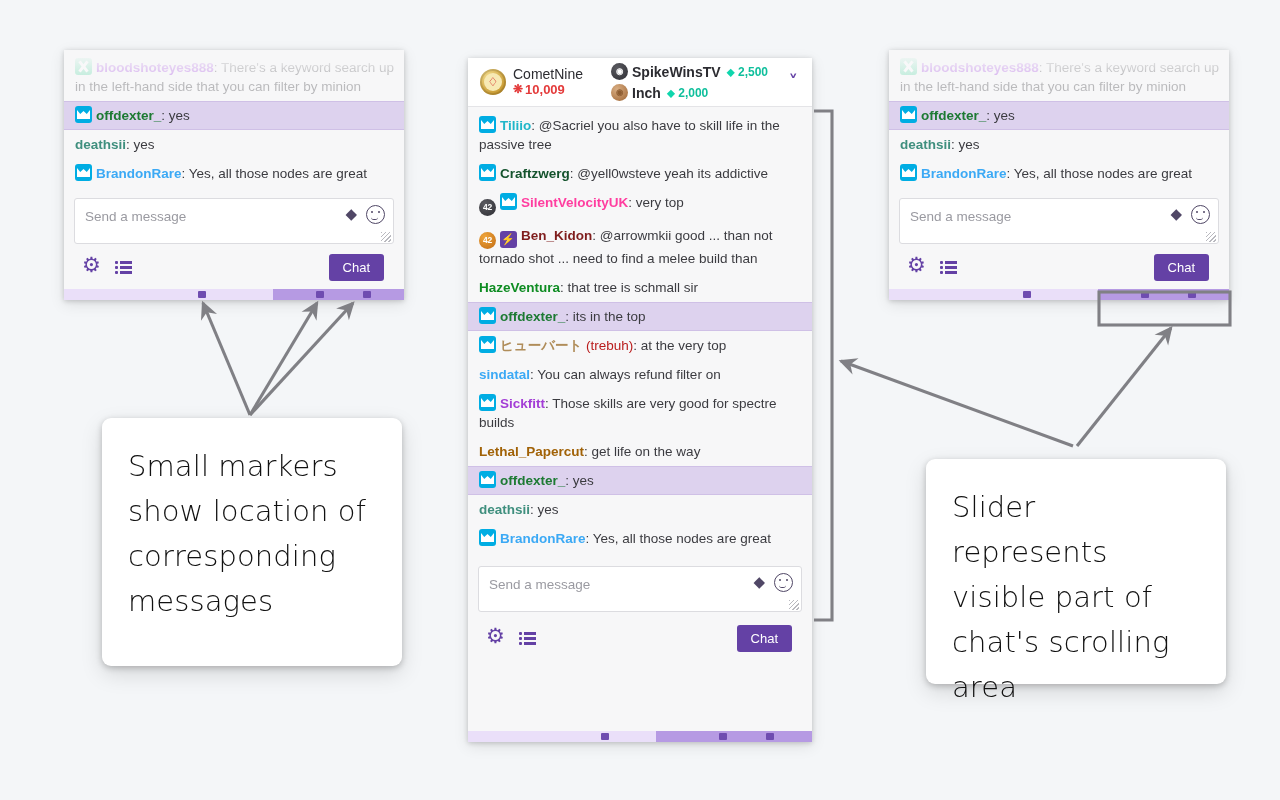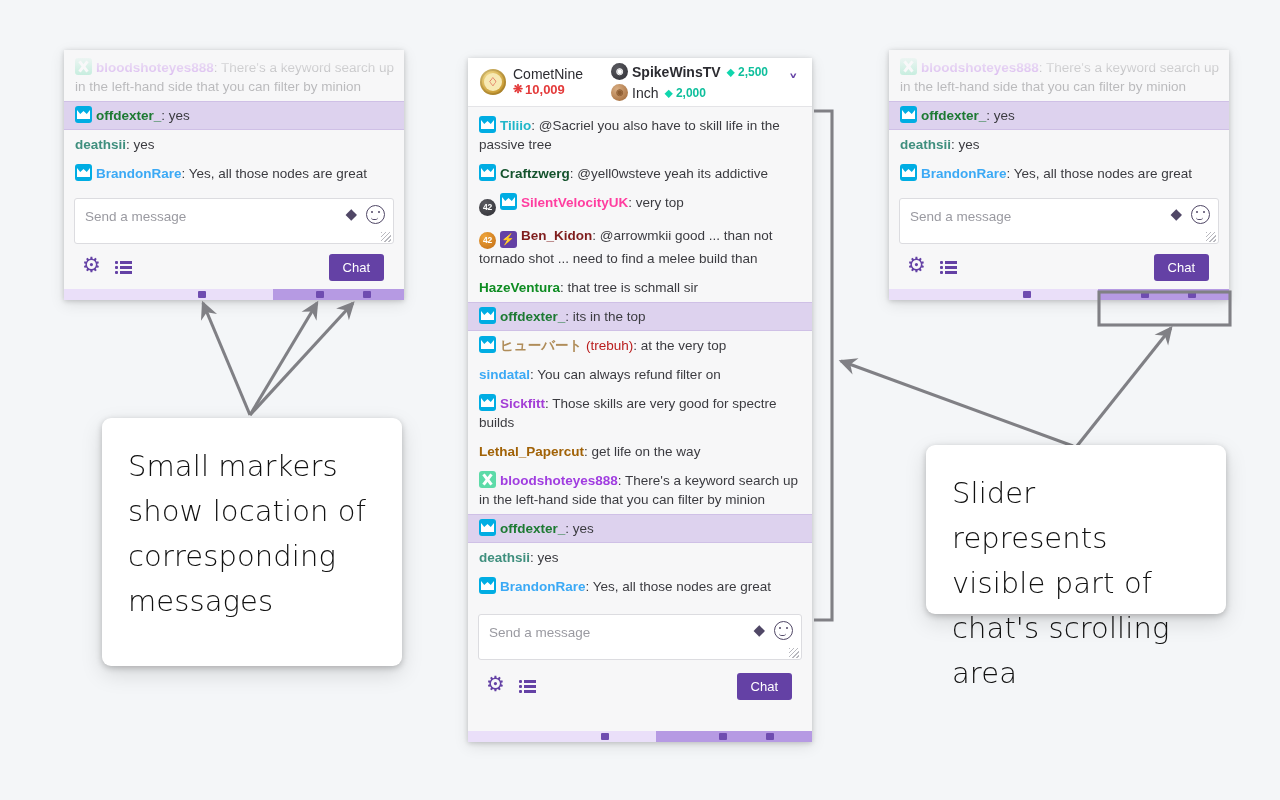--- a/index.html
+++ b/index.html
@@ -316,21 +316,21 @@
 
         <div class="hdr-col2">
           <div class="hdr-row">
             <span class="sub-badge sub-gray">◉</span>
             <span class="uname">SpikeWinsTV</span>
             <span class="gem">⬥</span>
             <span class="amount">2,500</span>
           </div>
           <div class="hdr-row">
             <span class="sub-badge sub-bronze badge-bronze" style="background:radial-gradient(circle at 35% 30%, #d8ad82, #b07b4c 70%, #8d5d32); color:#8d5d32;">◉</span>
-            <span class="uname thin" style="font-weight:400;">Inch</span>
+            <span class="uname thin" style="font-weight:700;">Inch</span>
             <span class="gem">⬥</span>
             <span class="amount">2,000</span>
           </div>
         </div>
 
         <span class="chev">˅</span>
       </div>
 
       <div class="msg-list" style="padding-top:4px;">
 
@@ -368,23 +368,20 @@
         </div>
 
         <div class="msg">
           <span class="mod-badge"></span><span class="nick" style="color:#a33dd6">Sickfitt</span><span>: </span><span>Those skills are very good for spectre builds</span>
         </div>
 
         <div class="msg">
           <span class="nick" style="color:#a16207">Lethal_Papercut</span><span>: </span><span>get life on the way</span>
         </div>
 
-        <div class="msg">
-          <span class="misc-badge"></span><span class="nick" style="color:#a03de0">bloodshoteyes888</span><span>: </span><span>There's a keyword search up in the left-hand side that you can filter by minion</span>
-        </div>
 
         <div class="msg mention">
           <span class="mod-badge"></span><span class="nick" style="color:#1d7a33">offdexter_</span><span>: </span><span>yes</span>
         </div>
 
         <div class="msg">
           <span class="nick" style="color:#3f8f7e">deathsii</span><span>: </span><span>yes</span>
         </div>
 
         <div class="msg">
@@ -447,17 +444,17 @@
 
     <rect x="1099" y="292" width="131" height="33" fill="none" stroke="#808085" stroke-width="3.1"></rect>
 
     <line x1="1077" y1="446" x2="1171" y2="328" stroke="#808085" stroke-width="3.1" marker-end="url(#ah)"></line>
   </svg>
 
   <div class="callout" style="left:102px; top:418px; width:300px; height:248px;">
     <p>Small markers show location of corresponding messages</p>
   </div>
 
-  <div class="callout" style="left:926px; top:445px; width:300px; height:169px;">
+  <div class="callout" style="left:926px; top:459px; width:300px; height:225px;">
     <p>Slider represents visible part of chat's scrolling area</p>
   </div>
 
 </div>
 
 </body></html>

